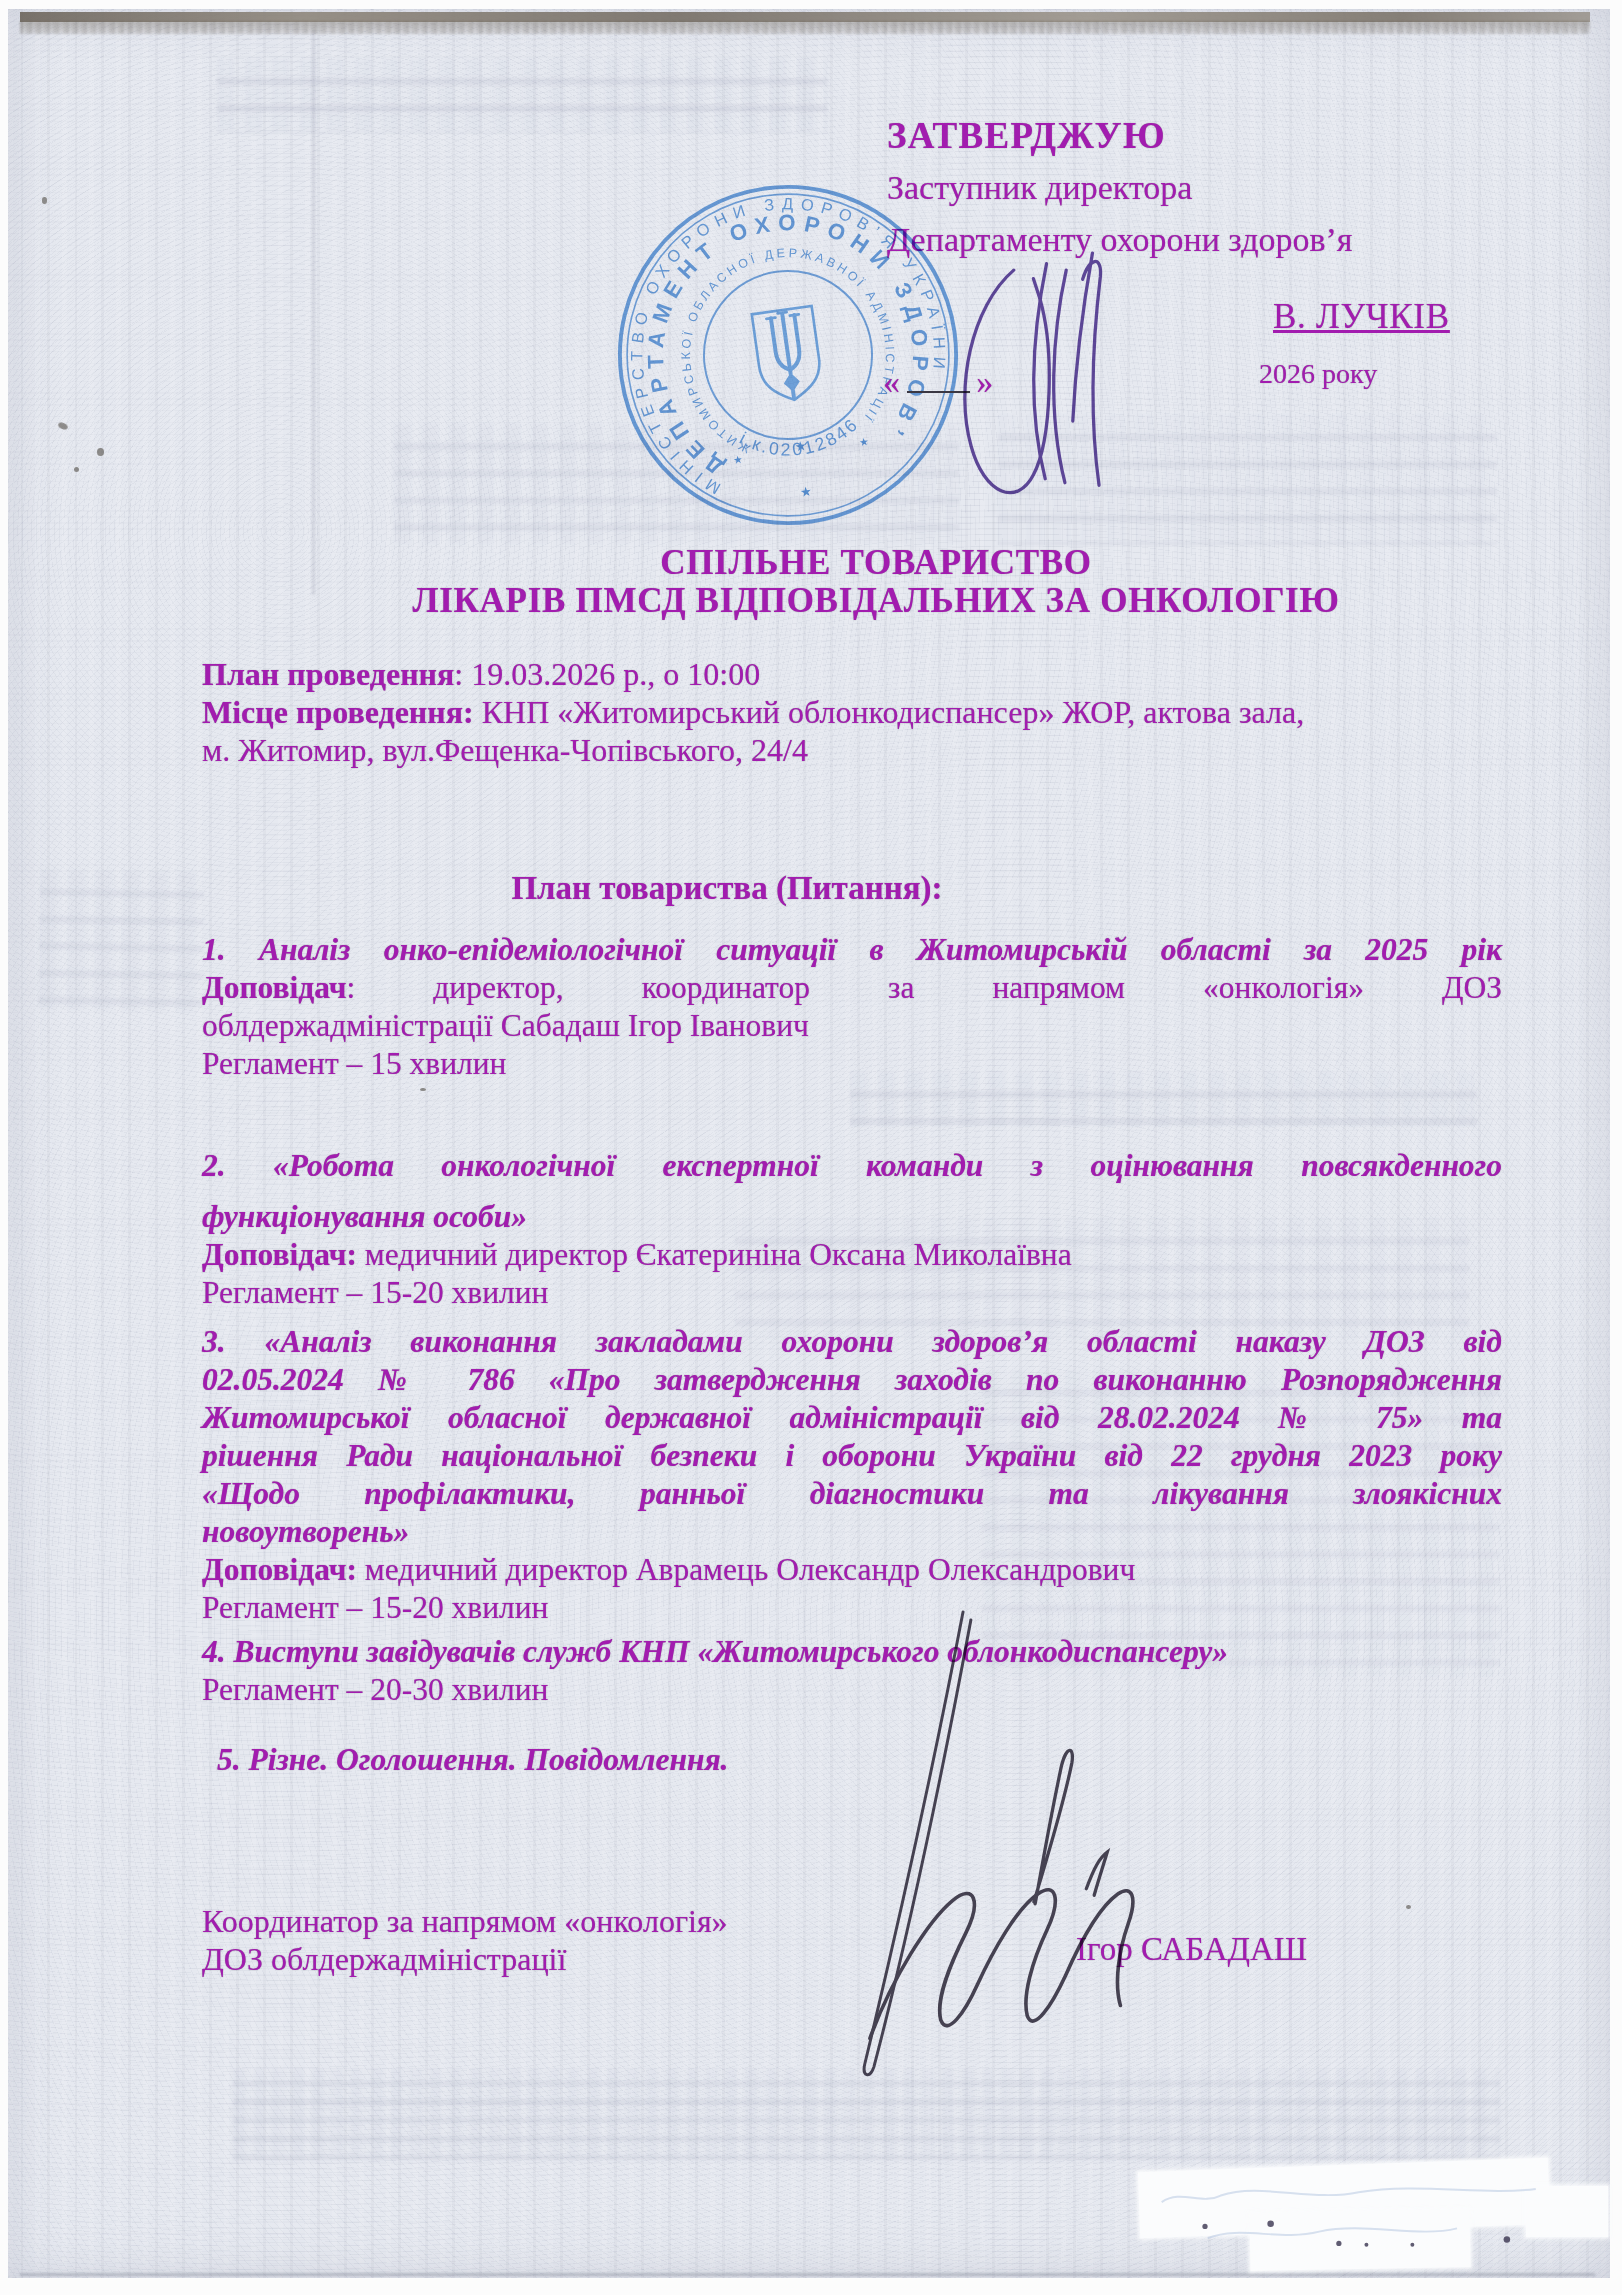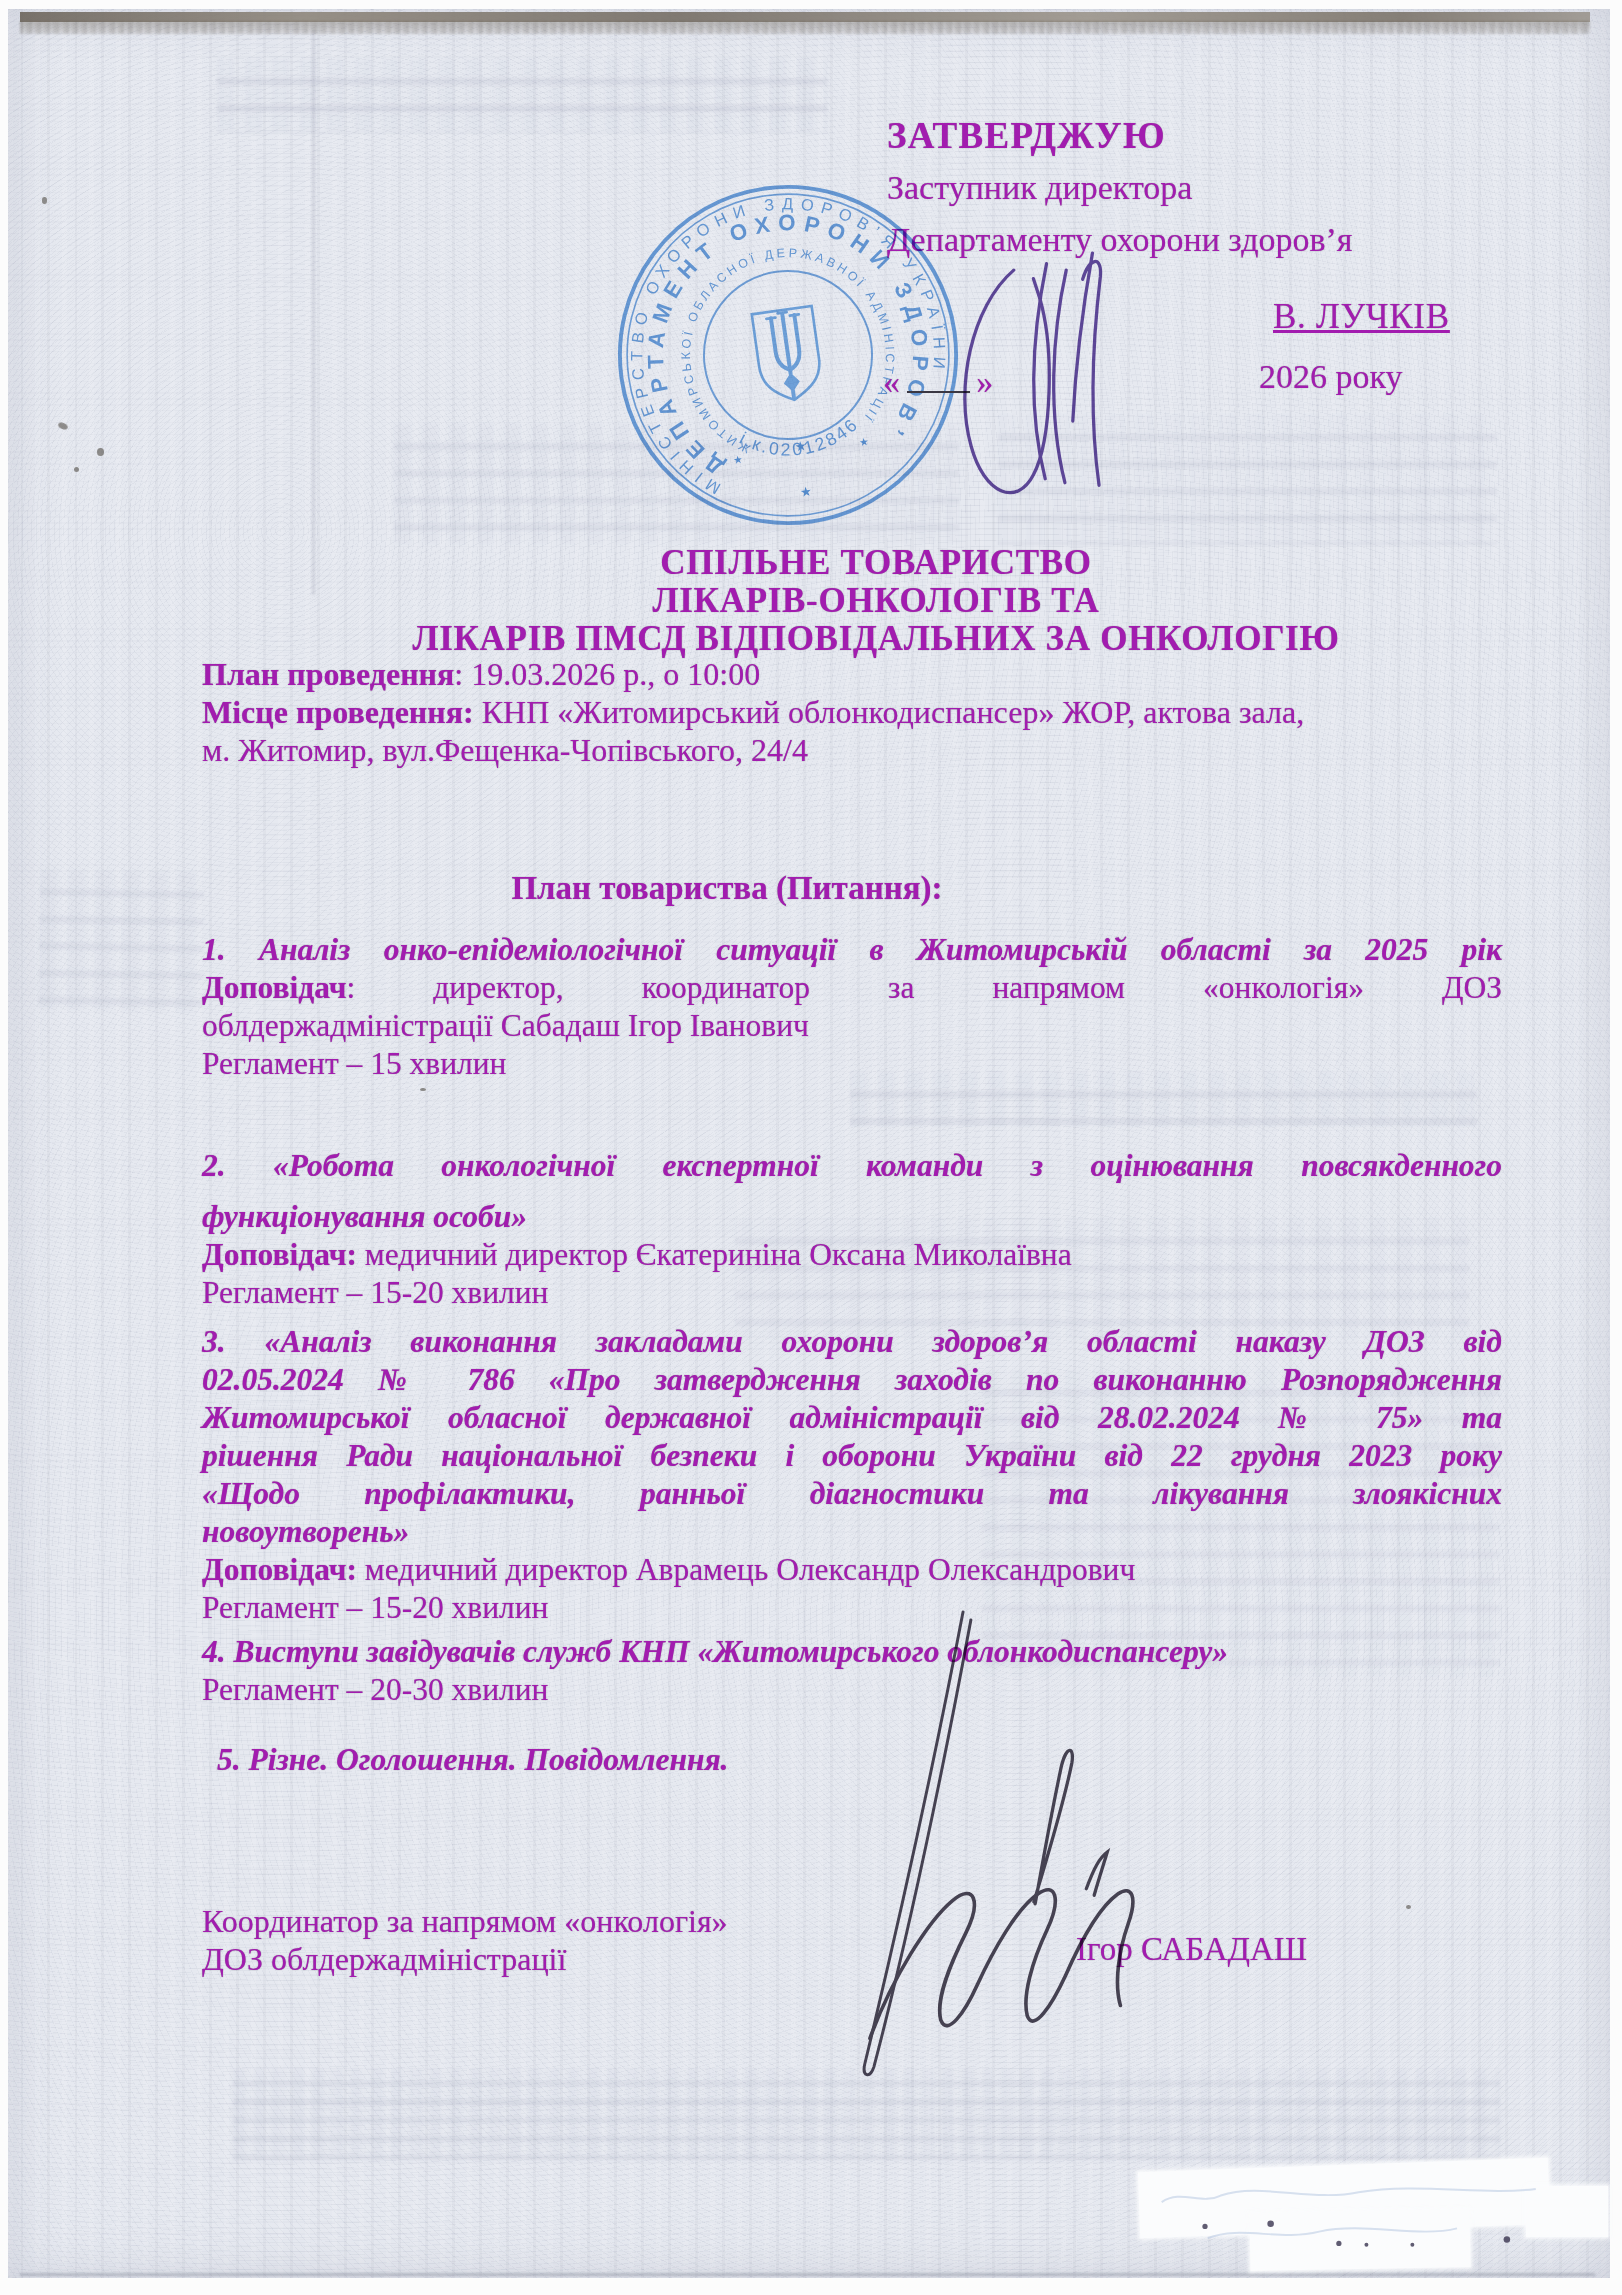--- a/index.html
+++ b/index.html
@@ -109,35 +109,34 @@
       <path d="M 265,294 l -11,13 l 11,13 l 11,-13 z" fill="#5c9de0" stroke-width="2"></path>
       <path d="M 265,320 v 10"></path>
     </g>
   </svg>
 
   <div class="abs doc-text" style="left:883px;top:362px;font-size:34px;">
     <span>«</span><span class="blank-line"></span><span>»</span>
   </div>
 
   <div class="abs doc-text" style="left:1273px;top:297px;font-size:35px;letter-spacing:0.7px;text-decoration:underline;">В. ЛУЧКІВ</div>
-  <div class="abs doc-text" style="left:1259px;top:358px;font-size:34px;">2026 року</div>
+  <div class="abs doc-text" style="left:1259px;top:358px;font-size:28px;">2026 року</div>
 
   <svg class="abs" style="left:935px;top:249px;mix-blend-mode:multiply;opacity:.92;" width="187" height="266" viewBox="0 0 285 405">
     <g stroke="#5a3e99" fill="none" stroke-width="5" stroke-linecap="round">
       <path d="M120,32 C55,88 30,212 55,300 C75,374 125,393 150,344 C178,290 182,152 160,76 L150,45"></path>
       <path d="M170,22 C150,120 140,240 168,350"></path>
       <path d="M200,32 C178,132 172,252 198,356"></path>
       <path d="M225,46 C235,12 255,9 252,42 C240,142 235,252 250,360"></path>
       <path d="M240,6 C230,62 215,162 210,262"></path>
     </g>
   </svg>
 
   <div class="abs doc-text b" style="left:236px;top:544px;width:1280px;text-align:center;font-size:35px;line-height:38px;letter-spacing:0.7px;">
     <div>СПІЛЬНЕ ТОВАРИСТВО</div>
-    <div>ЛІКАРІВ-ОНКОЛОГІВ ТА</div>
     <div>ЛІКАРІВ ПМСД ВІДПОВІДАЛЬНИХ ЗА ОНКОЛОГІЮ</div>
   </div>
 
   <div class="abs doc-text" style="left:202px;top:655px;width:1300px;font-size:32px;line-height:38px;">
     <div class="line">
       <span class="b">План проведення</span><span>:  19.03.2026 р., о 10:00</span>
     </div>
     <div class="line">
       <span class="b">Місце проведення:</span><span> КНП  «Житомирський облонкодиспансер» ЖОР, актова зала,</span>
     </div>

